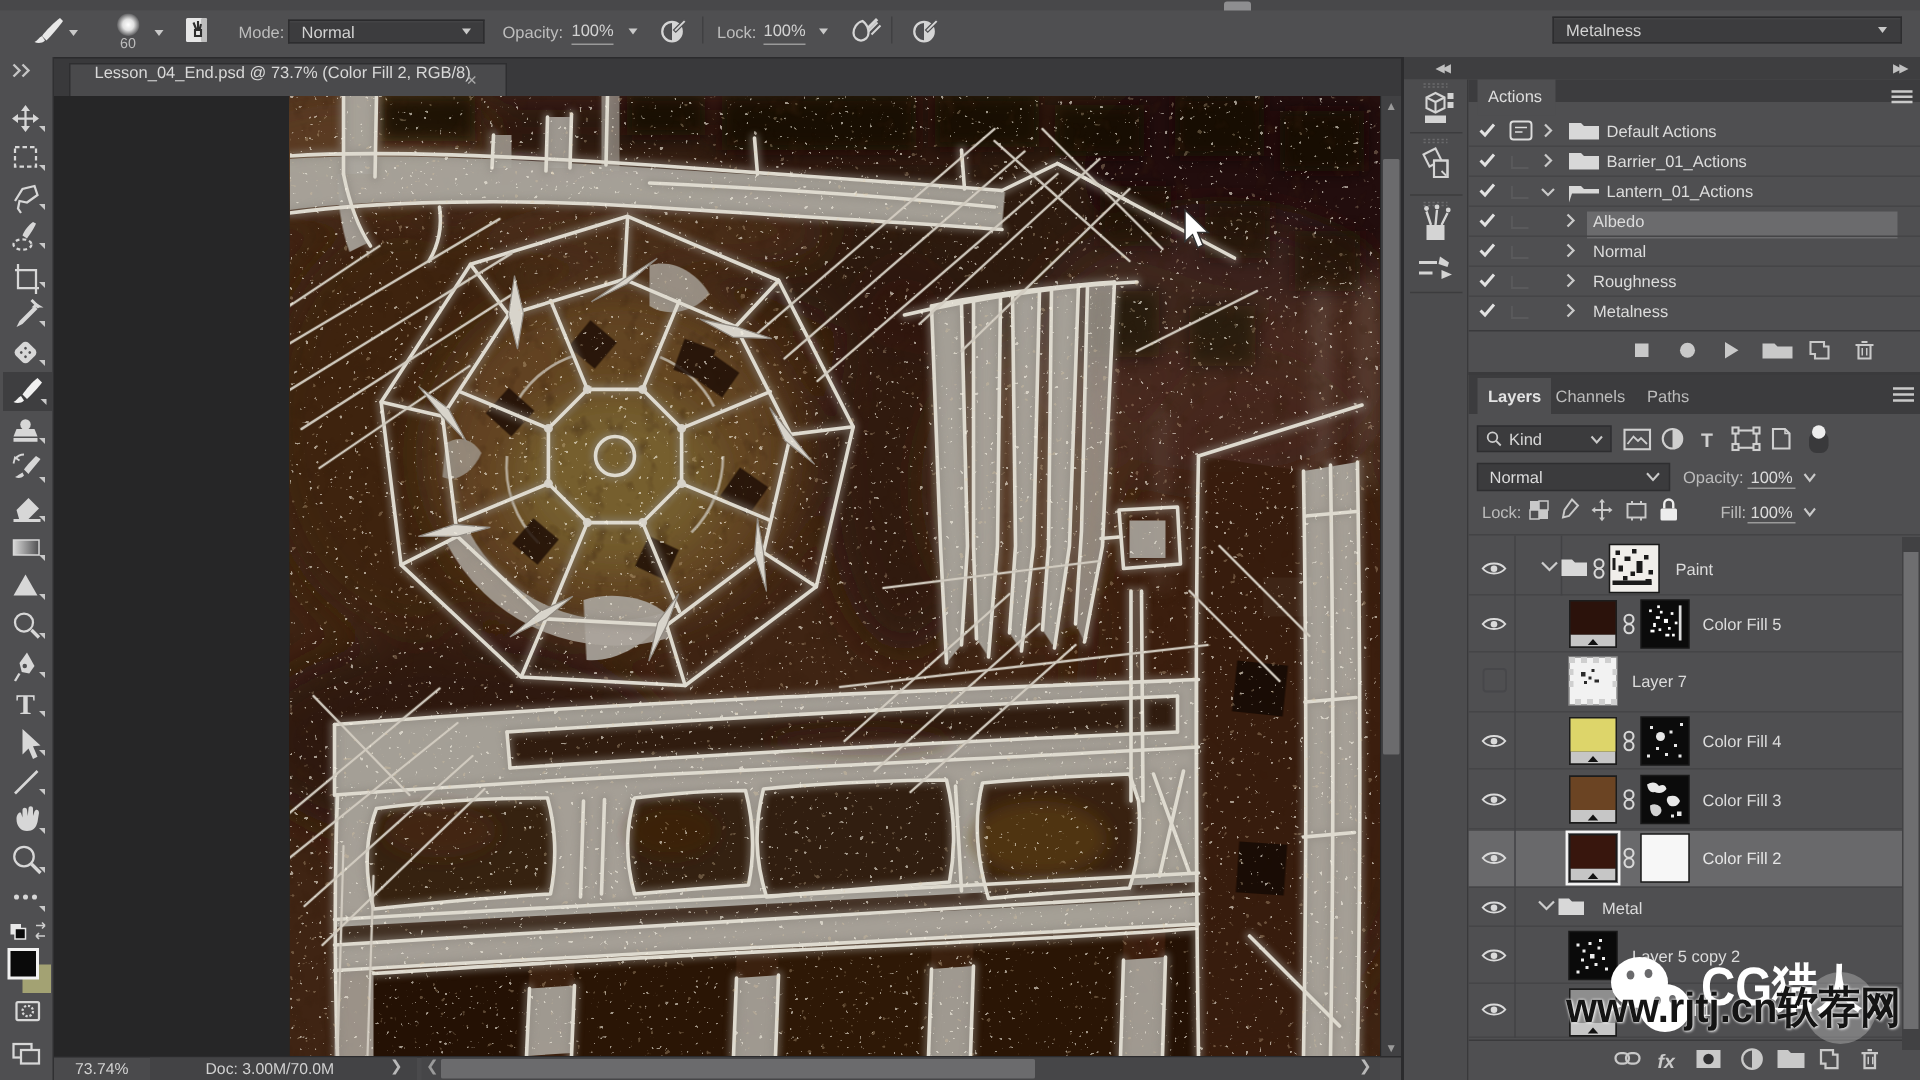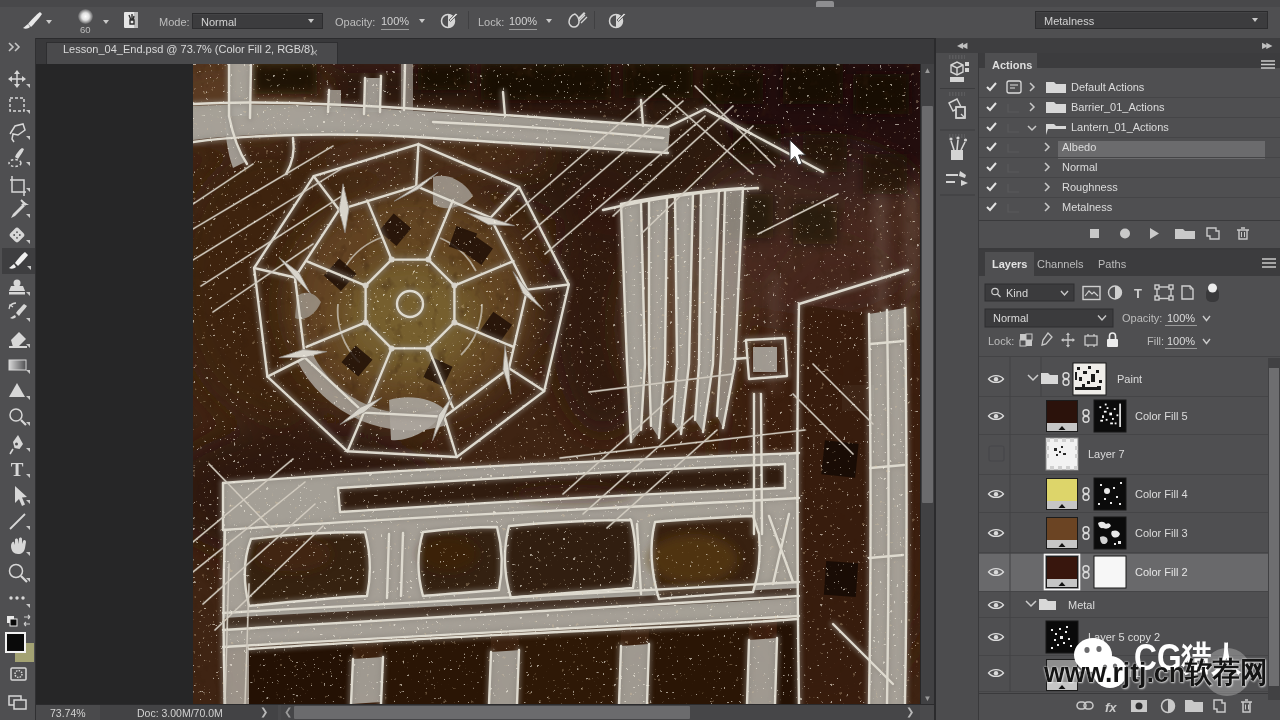--- a/index.html
+++ b/index.html
@@ -562,21 +562,21 @@
           <path d="M24,118 l6,4 -1,3 -6,-2 z" fill="#d4d4d4" stroke="none"></path>
           <path d="M25,127 l7,3 -7,3 z" fill="#d4d4d4" stroke="none"></path>
         </g>
       <path d="M4,142 h35" stroke="#3c3c3e" stroke-width="1"></path>
     </g>
   </svg>
 
   <div id="actions" class="abs" style="left:979px;top:53px;width:301px;height:195px;background:#4f4f51;"></div>
   <div class="abs" style="left:979px;top:53px;width:301px;height:15px;background:#3c3c3e;"></div>
   <div class="abs" style="left:985px;top:53px;width:52px;height:24px;background:#4f4f51;"></div>
-  <div class="abs txt" style="left:992px;top:60px;font-weight:bold;color:#dedede;text-align:center;">Actions</div>
+  <div class="abs txt" style="left:992px;top:60px;font-weight:normal;color:#dedede;text-align:center;">Actions</div>
   <svg class="abs" style="left:1260px;top:59px;" width="16" height="12" viewBox="0 0 16 12">
       <path d="M1,2 h14 M1,5.5 h14 M1,9 h14" stroke="#c9c9c9" stroke-width="1.6"></path>
     </svg>
   <div class="abs" style="left:1058px;top:141px;width:207px;height:18px;background:#6b6b6d;"></div>
   <svg class="abs" style="left:979px;top:77px;" width="301px" height="143" viewBox="0 0 301 143">
     <g stroke="#454547" stroke-width="1">
         <path d="M0,20.5 h301 M0,40.5 h301 M0,60.5 h301 M0,80.5 h301 M0,100.5 h301 M0,120.5 h301"></path>
       </g>
 
     <g stroke="#e2e2e2" stroke-width="2" fill="none">

